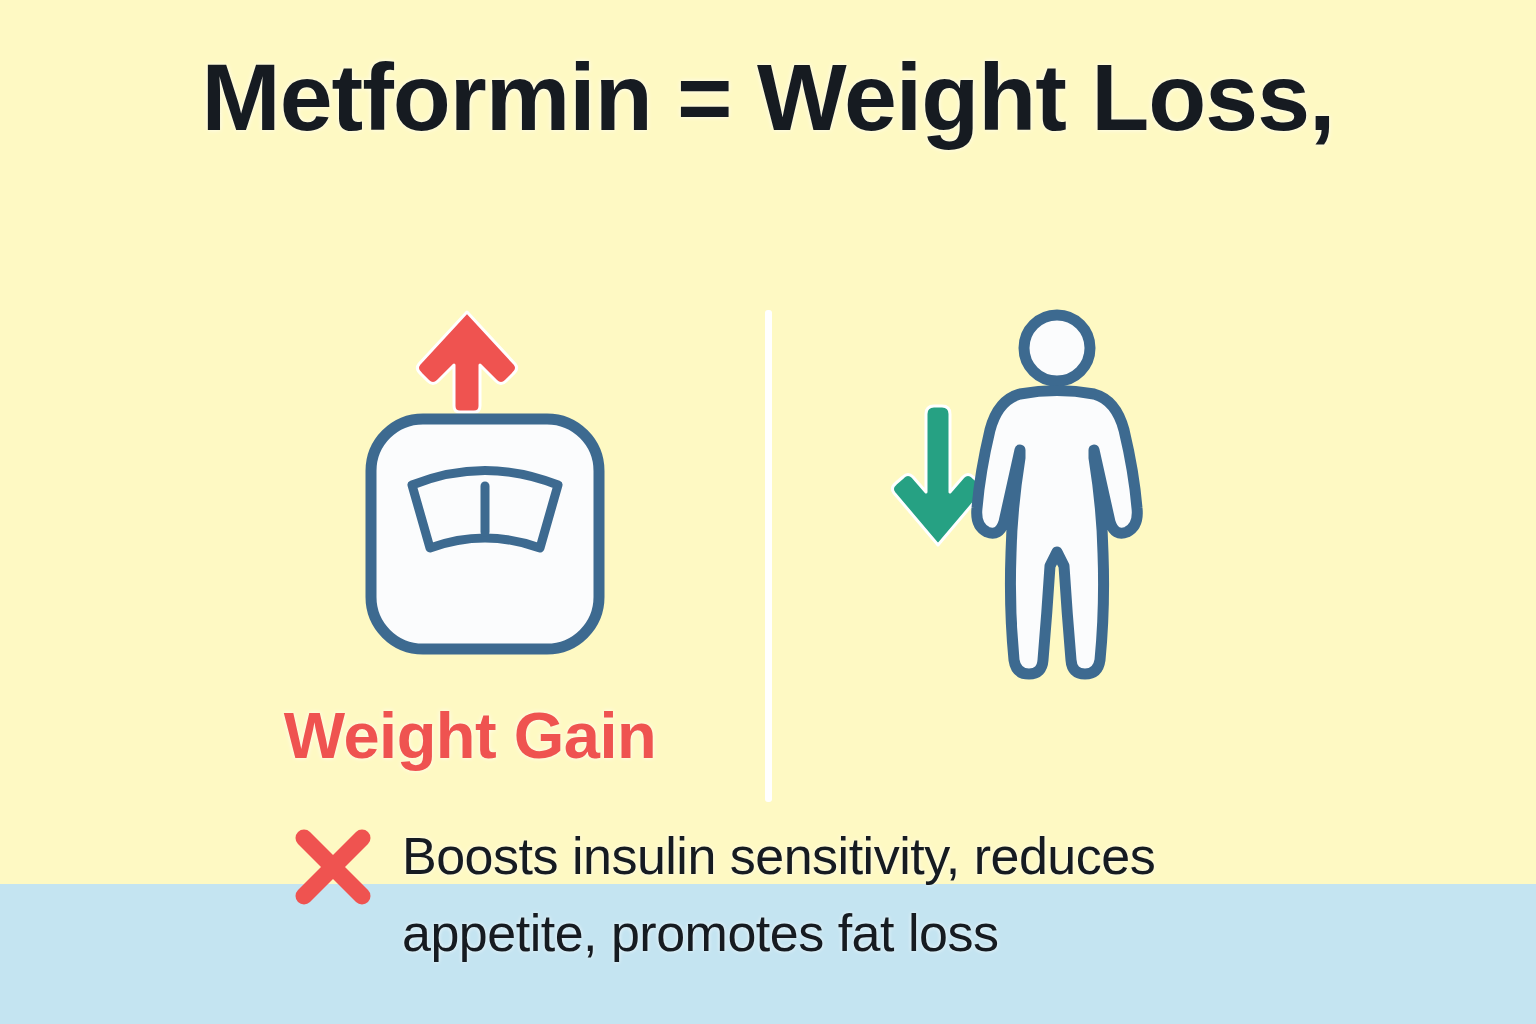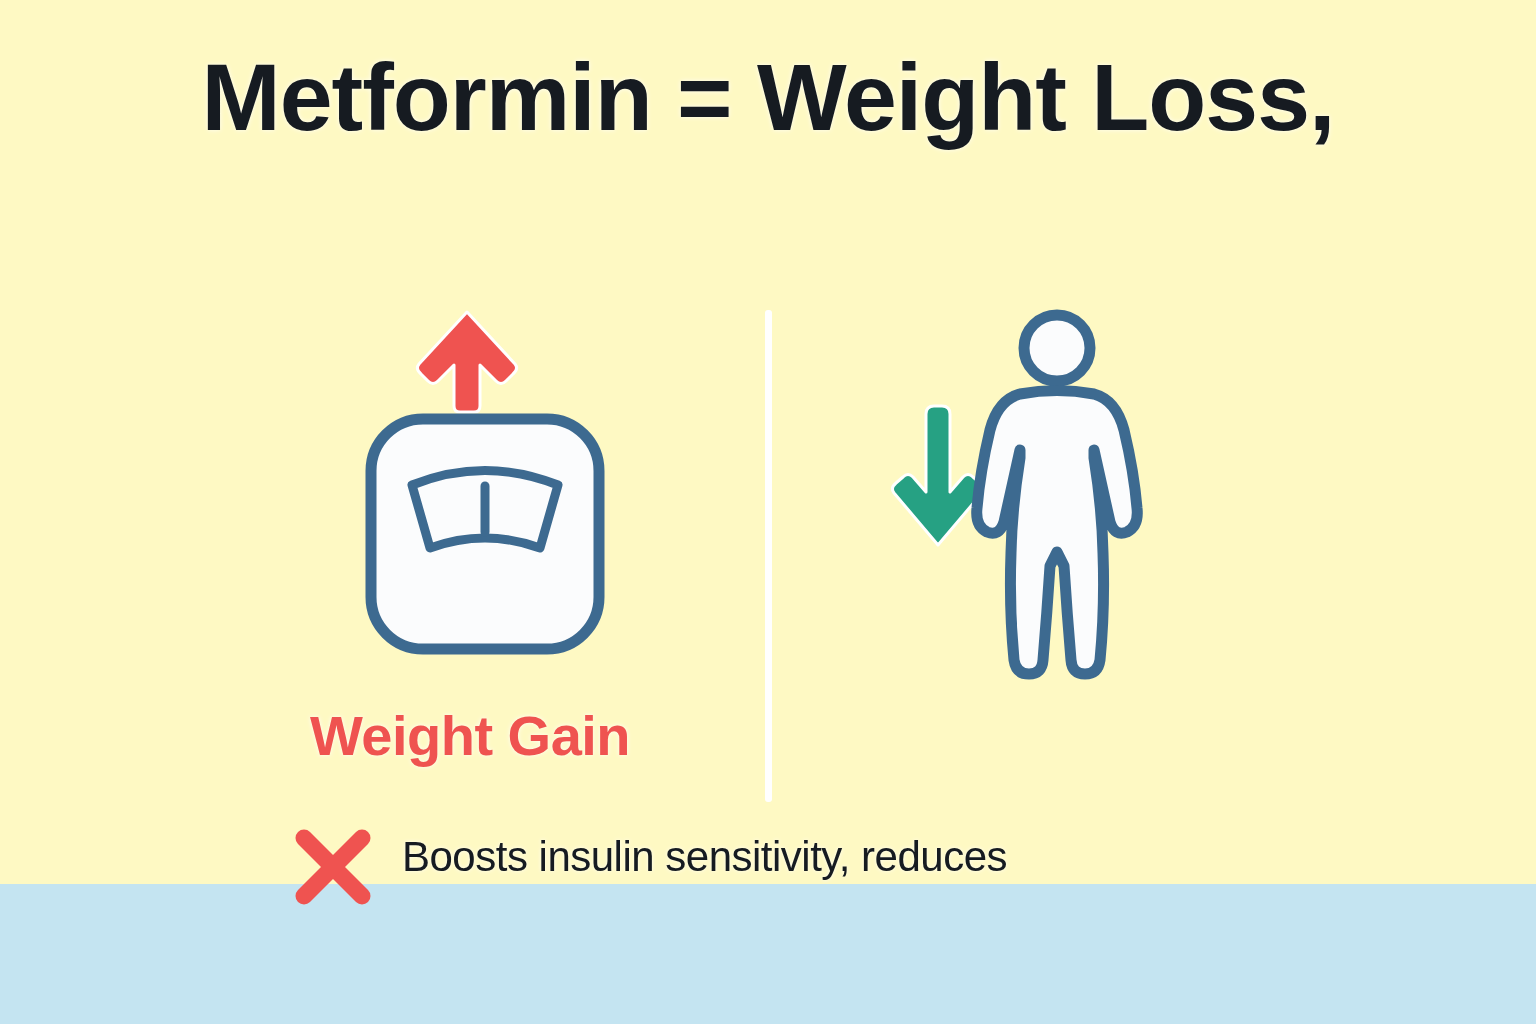--- a/index.html
+++ b/index.html
@@ -64,21 +64,21 @@
     position: relative;
     height: 390px;
   }
 
   .panel-label {
     position: absolute;
     top: 692px;
     width: 100%;
     text-align: center;
     font-weight: bold;
-    font-size: 56px;
+    font-size: 65px;
     line-height: 88px;
     letter-spacing: -0.5px;
     text-shadow: 0 0 5px rgba(255,255,255,0.85);
     white-space: nowrap;
   }
   .label-gain { left: 180px; width: 580px; color: #ef5350; }
   .label-loss { left: 790px; width: 580px; color: #2aa085; }
 
   
   .caption-row {
@@ -92,21 +92,21 @@
   }
   .caption-x {
     flex: 0 0 auto;
     width: 86px;
     height: 86px;
     margin-top: 6px;
   }
   .caption-text {
     flex: 1 1 auto;
     color: #161b21;
-    font-size: 42px;
+    font-size: 52px;
     line-height: 77px;
     font-weight: normal;
     letter-spacing: -0.5px;
     text-shadow: 0 0 4px rgba(255,255,255,0.8);
   }
 
   svg { display: block; overflow: visible; }
 </style>
 </head>
 <body>
@@ -182,16 +182,17 @@
 
   <div class="caption-row">
     <svg class="caption-x" viewBox="0 0 86 86">
       <g stroke="#ef5350" stroke-width="17" stroke-linecap="round">
         <line x1="14" y1="14" x2="72" y2="72"></line>
         <line x1="72" y1="14" x2="14" y2="72"></line>
       </g>
     </svg>
     <div class="caption-text">
       <span>Boosts insulin sensitivity, reduces</span><br>
+      <span>appetite, promotes fat loss</span>
     </div>
   </div>
 
 </div>
 
 </body></html>

